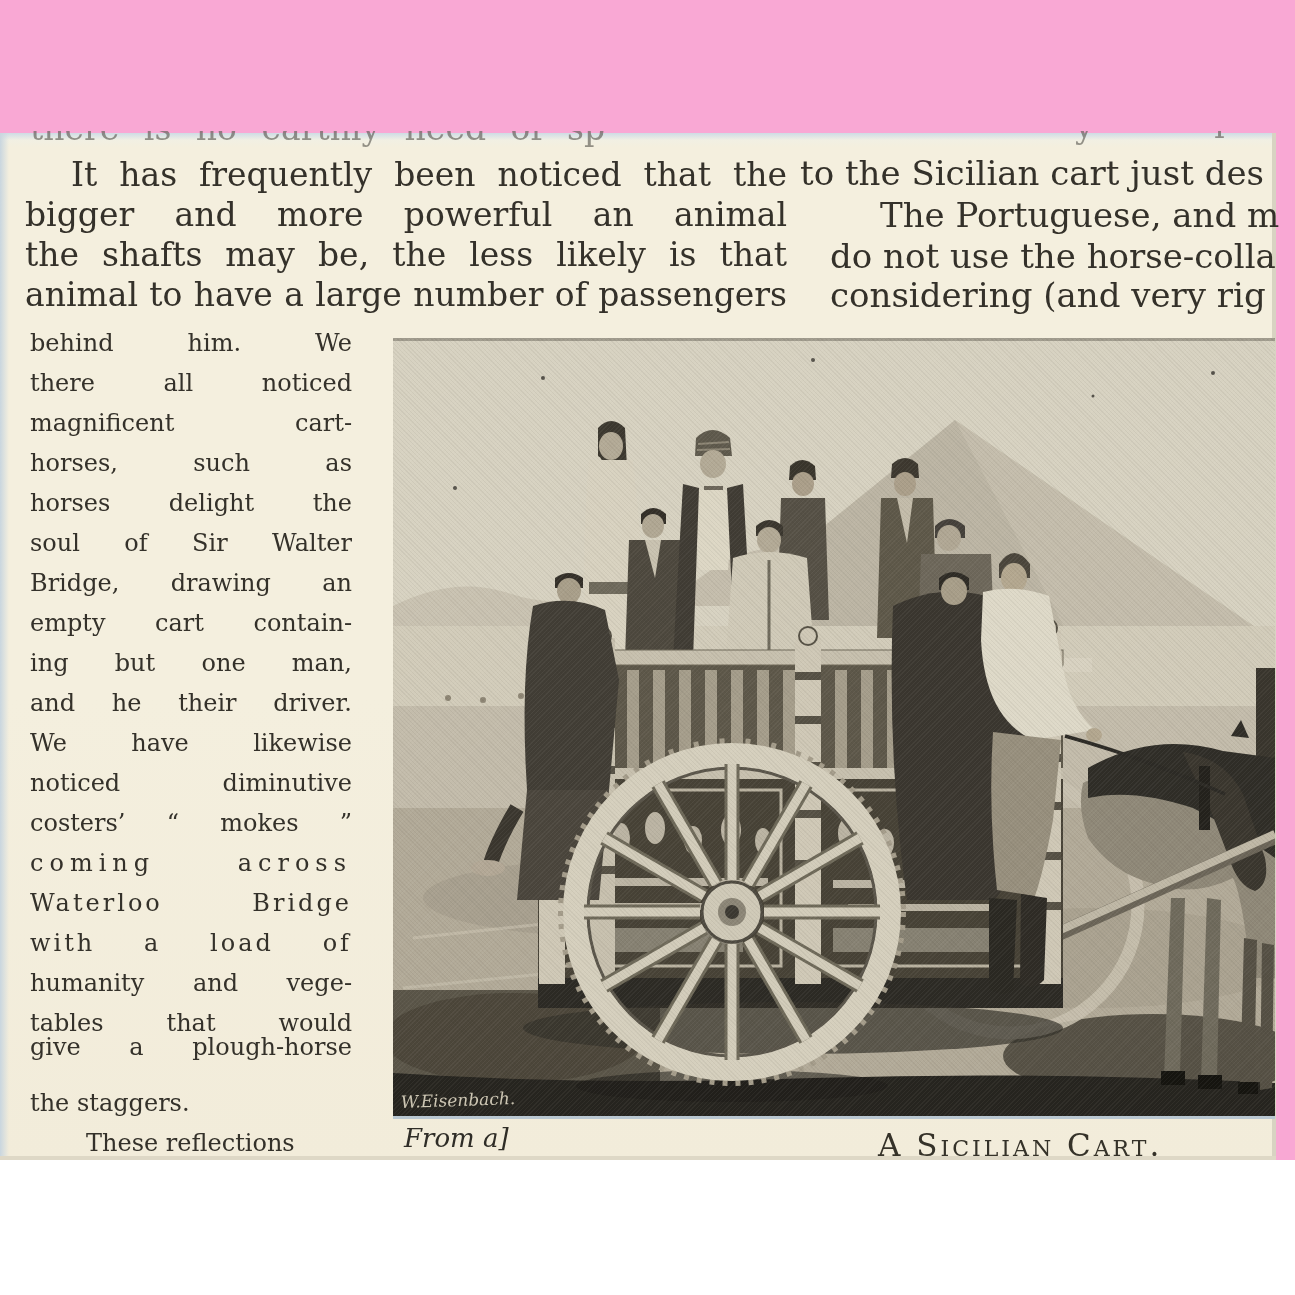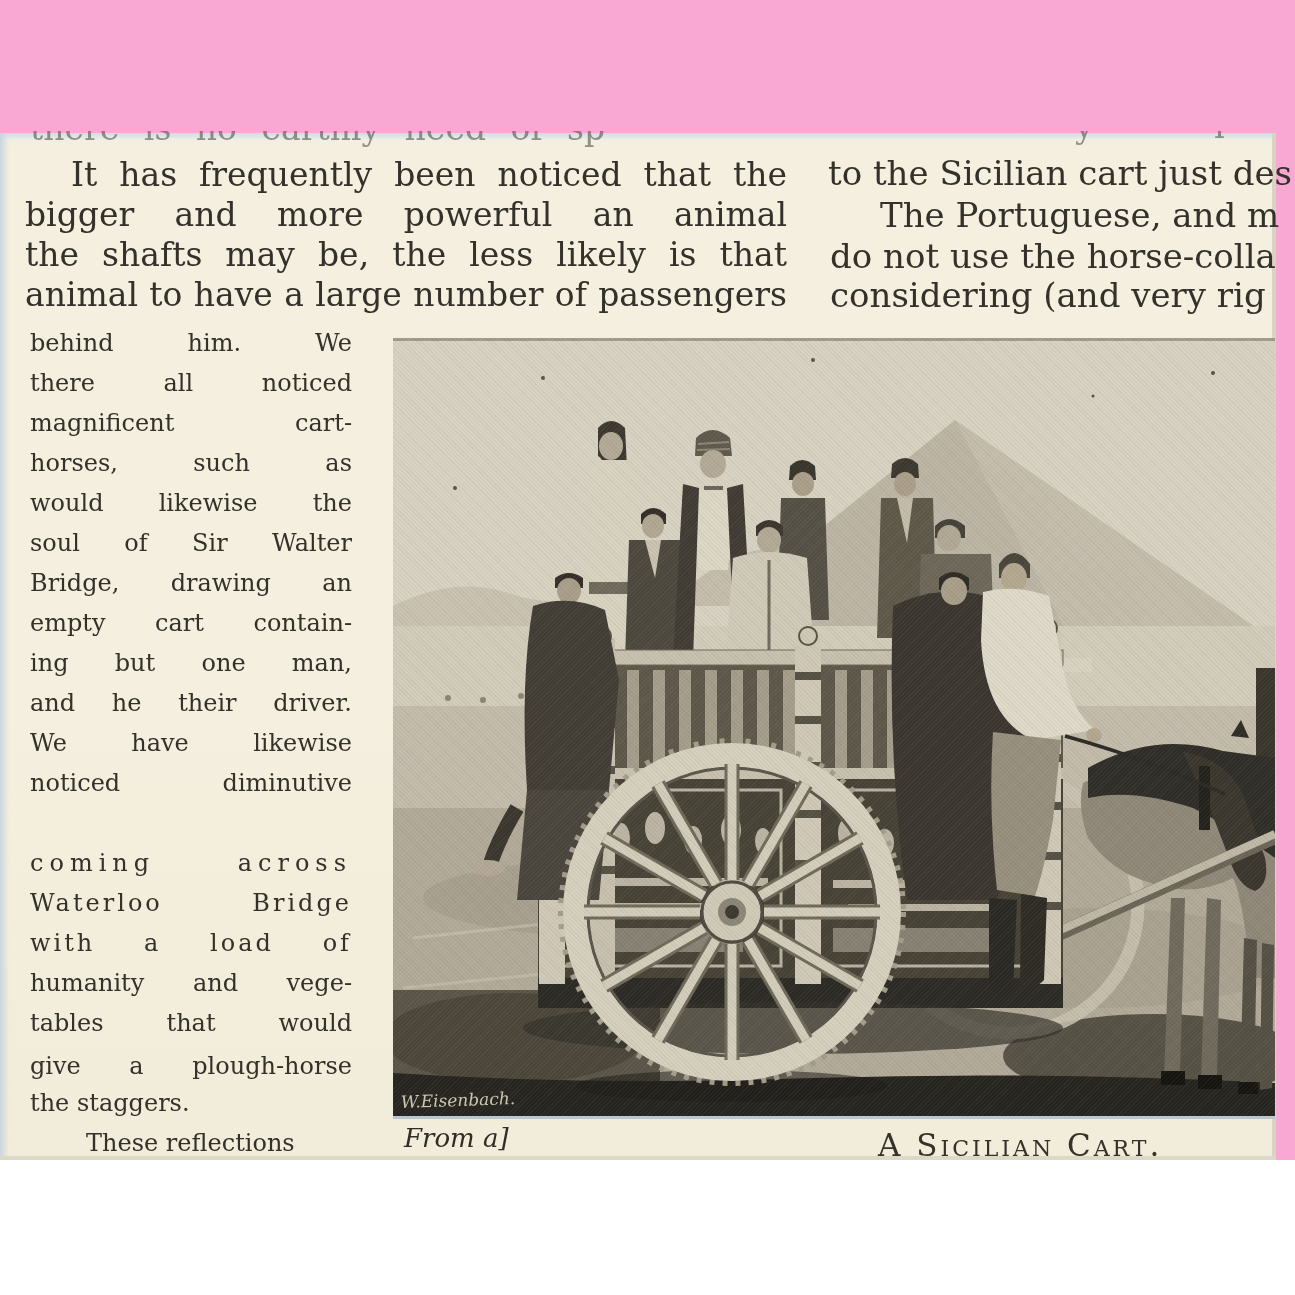--- a/index.html
+++ b/index.html
@@ -56,38 +56,39 @@
 
     <div class="jl wide ind1" style="top:22px;">It has frequently been noticed that the</div>
     <div class="jl wide" style="top:62px;">bigger and more powerful an animal between</div>
     <div class="jl wide" style="top:102px;">the shafts may be, the less likely is that</div>
     <div class="jl wide" style="top:142px;">animal to have a large number of passengers</div>
 
     <div class="jl narrow" style="top:190px;">behind him. We</div>
     <div class="jl narrow" style="top:230px;">there all noticed</div>
     <div class="jl narrow" style="top:270px;">magnificent cart-</div>
     <div class="jl narrow" style="top:310px;">horses, such as</div>
-    <div class="jl narrow" style="top:350px;">would likewise the</div>
+    <div class="jl narrow" style="top:350px;">horses delight the</div>
     <div class="jl narrow" style="top:390px;">soul of Sir Walter</div>
     <div class="jl narrow" style="top:430px;">Bridge, drawing an</div>
     <div class="jl narrow" style="top:470px;">empty cart contain-</div>
     <div class="jl narrow" style="top:510px;">ing but one man,</div>
     <div class="jl narrow" style="top:550px;">and he their driver.</div>
     <div class="jl narrow" style="top:590px;">We have likewise</div>
     <div class="jl narrow" style="top:630px;">noticed diminutive</div>
+    <div class="jl narrow" style="top:670px;">costers’ “ mokes ”</div>
     <div class="jl narrow ls1" style="top:710px;">coming across</div>
     <div class="jl narrow ls2" style="top:750px;">Waterloo Bridge</div>
     <div class="jl narrow ls2" style="top:790px;">with a load of</div>
     <div class="jl narrow" style="top:830px;">humanity and vege-</div>
     <div class="jl narrow" style="top:870px;">tables that would</div>
-    <div class="jl narrow" style="top:913px;">give a plough-horse</div>
+    <div class="jl narrow" style="top:894px;">give a plough-horse</div>
     <div class="jl narrow endline" style="top:950px;">the staggers.</div>
     <div class="jl narrow ind2" style="top:990px;">These reflections</div>
 
-    <div class="rl" style="left:828px;top:20px;">to the Sicilian cart just des</div>
+    <div class="rl" style="left:800px;top:20px;">to the Sicilian cart just des</div>
     <div class="rl" style="left:880px;top:62px;">The Portuguese, and m</div>
     <div class="rl" style="left:830px;top:103px;">do not use the horse-colla</div>
     <div class="rl" style="left:830px;top:142px;">considering (and very rig</div>
 
     <div id="photo">
       <svg width="882" height="778" viewBox="0 0 882 778" xmlns="http://www.w3.org/2000/svg">
 
         <rect x="0" y="0" width="882" height="380" fill="#d7d2c1"></rect>
         <circle cx="150" cy="40" r="2" fill="#55524a"></circle>
           <circle cx="420" cy="22" r="2" fill="#55524a"></circle>

